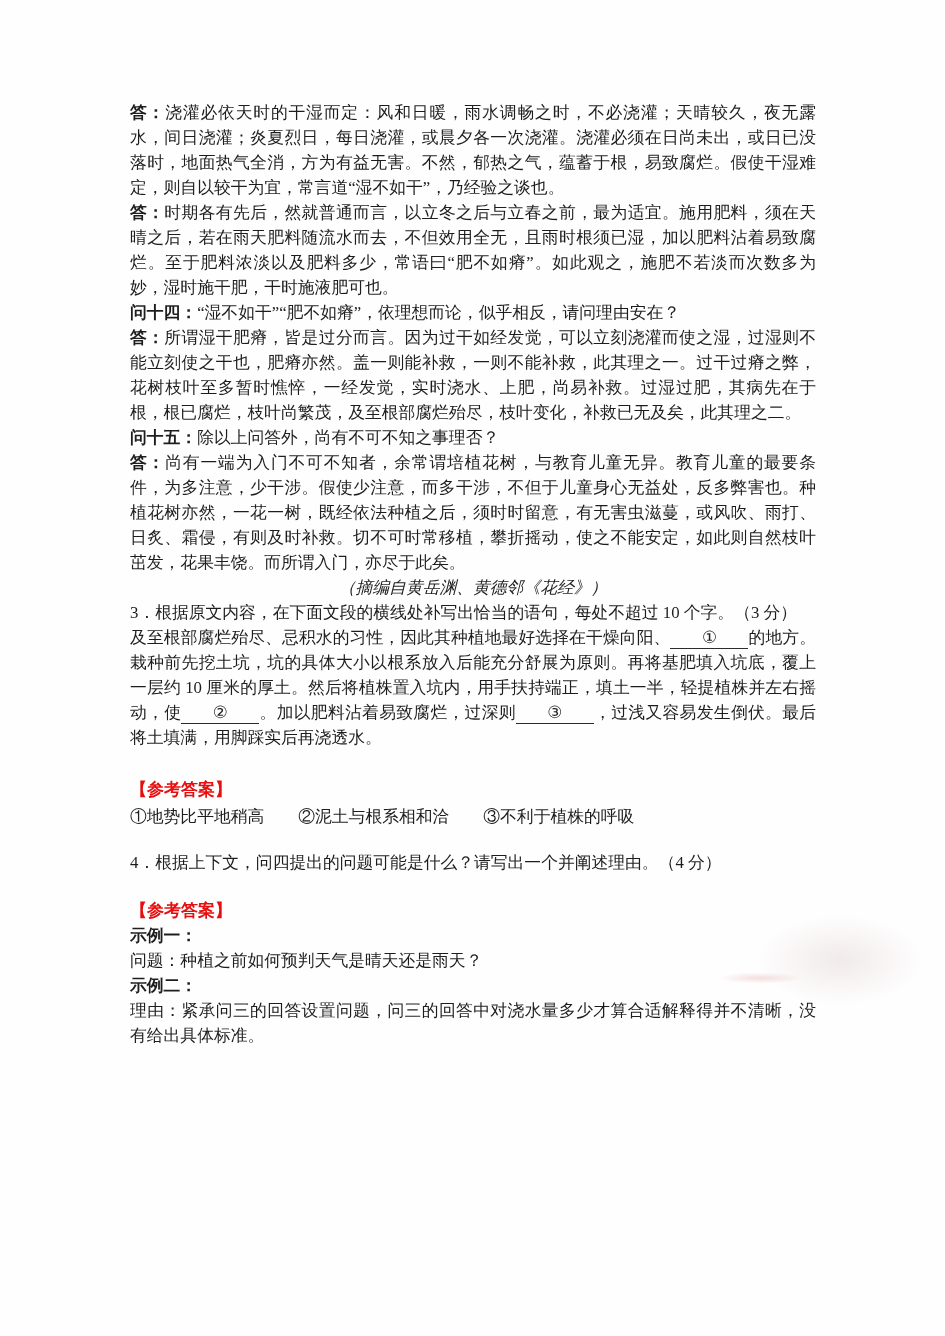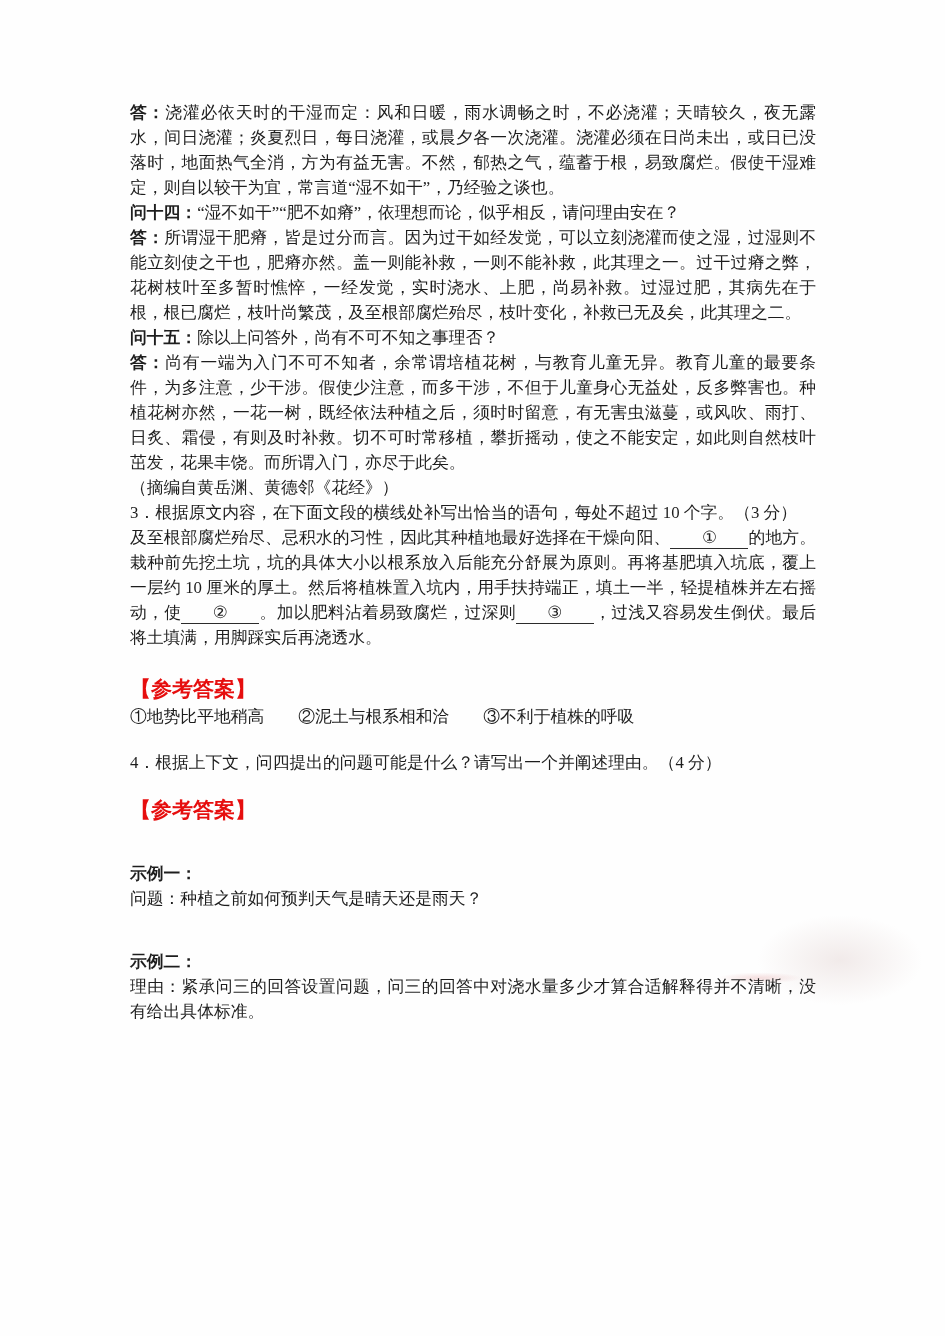--- a/index.html
+++ b/index.html
@@ -27,50 +27,51 @@
     left: 130px;
     top: 100px;
     width: 686px;
     font-size: 16.8px;
     line-height: 25px;
     color: #1d1d1d;
     text-align: justify;
   }
   p { margin: 0; }
   .lbl { font-weight: bold; }
-  .citation { text-align: left; }
+  .citation { text-align: center; font-style: italic; }
   .q3-prompt { }
   .blank {
     display: inline-block;
     min-width: 78px;
     text-align: center;
     border-bottom: 1.6px solid #2b2b2b;
     line-height: 20px;
   }
   .ans-header {
     margin-top: 27px;
     font-weight: bold;
-    font-size: 21px;
+    font-size: 17px;
   }
   .ans-line { margin-top: 2px; }
   .ans-line span { margin-right: 34px; }
   .ans-line span:last-child { margin-right: 0; }
   .q4-prompt { margin-top: 21px; }
   .ans-header-2 { margin-top: 23px; }
-  .example-title { font-weight: bold; margin-top: 38px; }
+  .example-title { font-weight: bold; }
 </style>
 </head>
 <body>
 
 <div class="scan-artifact"></div>
 
 <div class="content">
 
   <section>
     <p><span class="lbl">答：</span><span>浇灌必依天时的干湿而定：风和日暖，雨水调畅之时，不必浇灌；天晴较久，夜无露水，间日浇灌；炎夏烈日，每日浇灌，或晨夕各一次浇灌。浇灌必须在日尚未出，或日已没落时，地面热气全消，方为有益无害。不然，郁热之气，蕴蓄于根，易致腐烂。假使干湿难定，则自以较干为宜，常言道“湿不如干”，乃经验之谈也。</span></p>
+    <p><span class="lbl">答：</span><span>时期各有先后，然就普通而言，以立冬之后与立春之前，最为适宜。施用肥料，须在天晴之后，若在雨天肥料随流水而去，不但效用全无，且雨时根须已湿，加以肥料沾着易致腐烂。至于肥料浓淡以及肥料多少，常语曰“肥不如瘠”。如此观之，施肥不若淡而次数多为妙，湿时施干肥，干时施液肥可也。</span></p>
     <p><span class="lbl">问十四：</span><span>“湿不如干”“肥不如瘠”，依理想而论，似乎相反，请问理由安在？</span></p>
     <p><span class="lbl">答：</span><span>所谓湿干肥瘠，皆是过分而言。因为过干如经发觉，可以立刻浇灌而使之湿，过湿则不能立刻使之干也，肥瘠亦然。盖一则能补救，一则不能补救，此其理之一。过干过瘠之弊，花树枝叶至多暂时憔悴，一经发觉，实时浇水、上肥，尚易补救。过湿过肥，其病先在于根，根已腐烂，枝叶尚繁茂，及至根部腐烂殆尽，枝叶变化，补救已无及矣，此其理之二。</span></p>
     <p><span class="lbl">问十五：</span><span>除以上问答外，尚有不可不知之事理否？</span></p>
     <p><span class="lbl">答：</span><span>尚有一端为入门不可不知者，余常谓培植花树，与教育儿童无异。教育儿童的最要条件，为多注意，少干涉。假使少注意，而多干涉，不但于儿童身心无益处，反多弊害也。种植花树亦然，一花一树，既经依法种植之后，须时时留意，有无害虫滋蔓，或风吹、雨打、日炙、霜侵，有则及时补救。切不可时常移植，攀折摇动，使之不能安定，如此则自然枝叶茁发，花果丰饶。而所谓入门，亦尽于此矣。</span></p>
     <p class="citation">（摘编自黄岳渊、黄德邻《花经》）</p>
   </section>
 
   <section>
     <p class="q3-prompt">3．根据原文内容，在下面文段的横线处补写出恰当的语句，每处不超过 10 个字。（3 分）</p>
     <p><span>及至根部腐烂殆尽、忌积水的习性，因此其种植地最好选择在干燥向阳、</span><span class="blank">①</span><span>的地方。栽种前先挖土坑，坑的具体大小以根系放入后能充分舒展为原则。再将基肥填入坑底，覆上一层约 10 厘米的厚土。然后将植株置入坑内，用手扶持端正，填土一半，轻提植株并左右摇动，使</span><span class="blank">②</span><span>。加以肥料沾着易致腐烂，过深则</span><span class="blank">③</span><span>，过浅又容易发生倒伏。最后将土填满，用脚踩实后再浇透水。</span></p>

